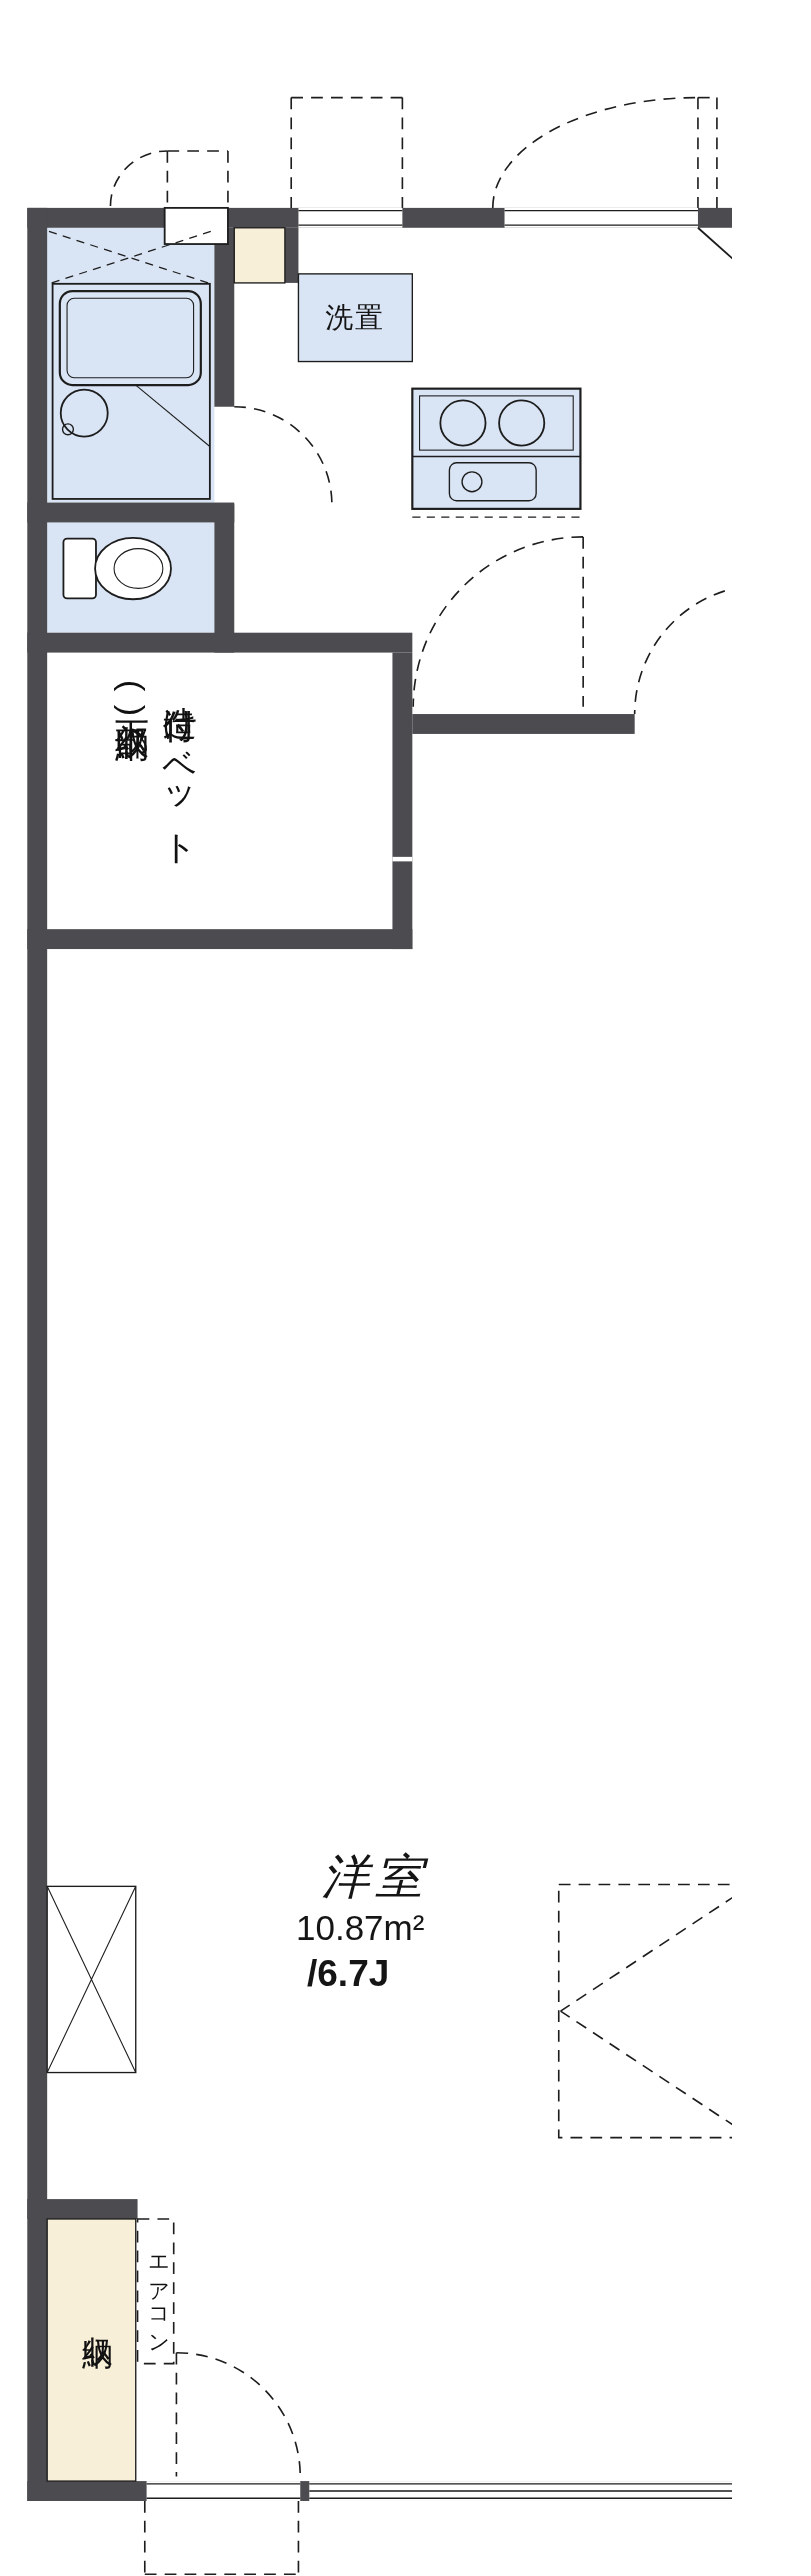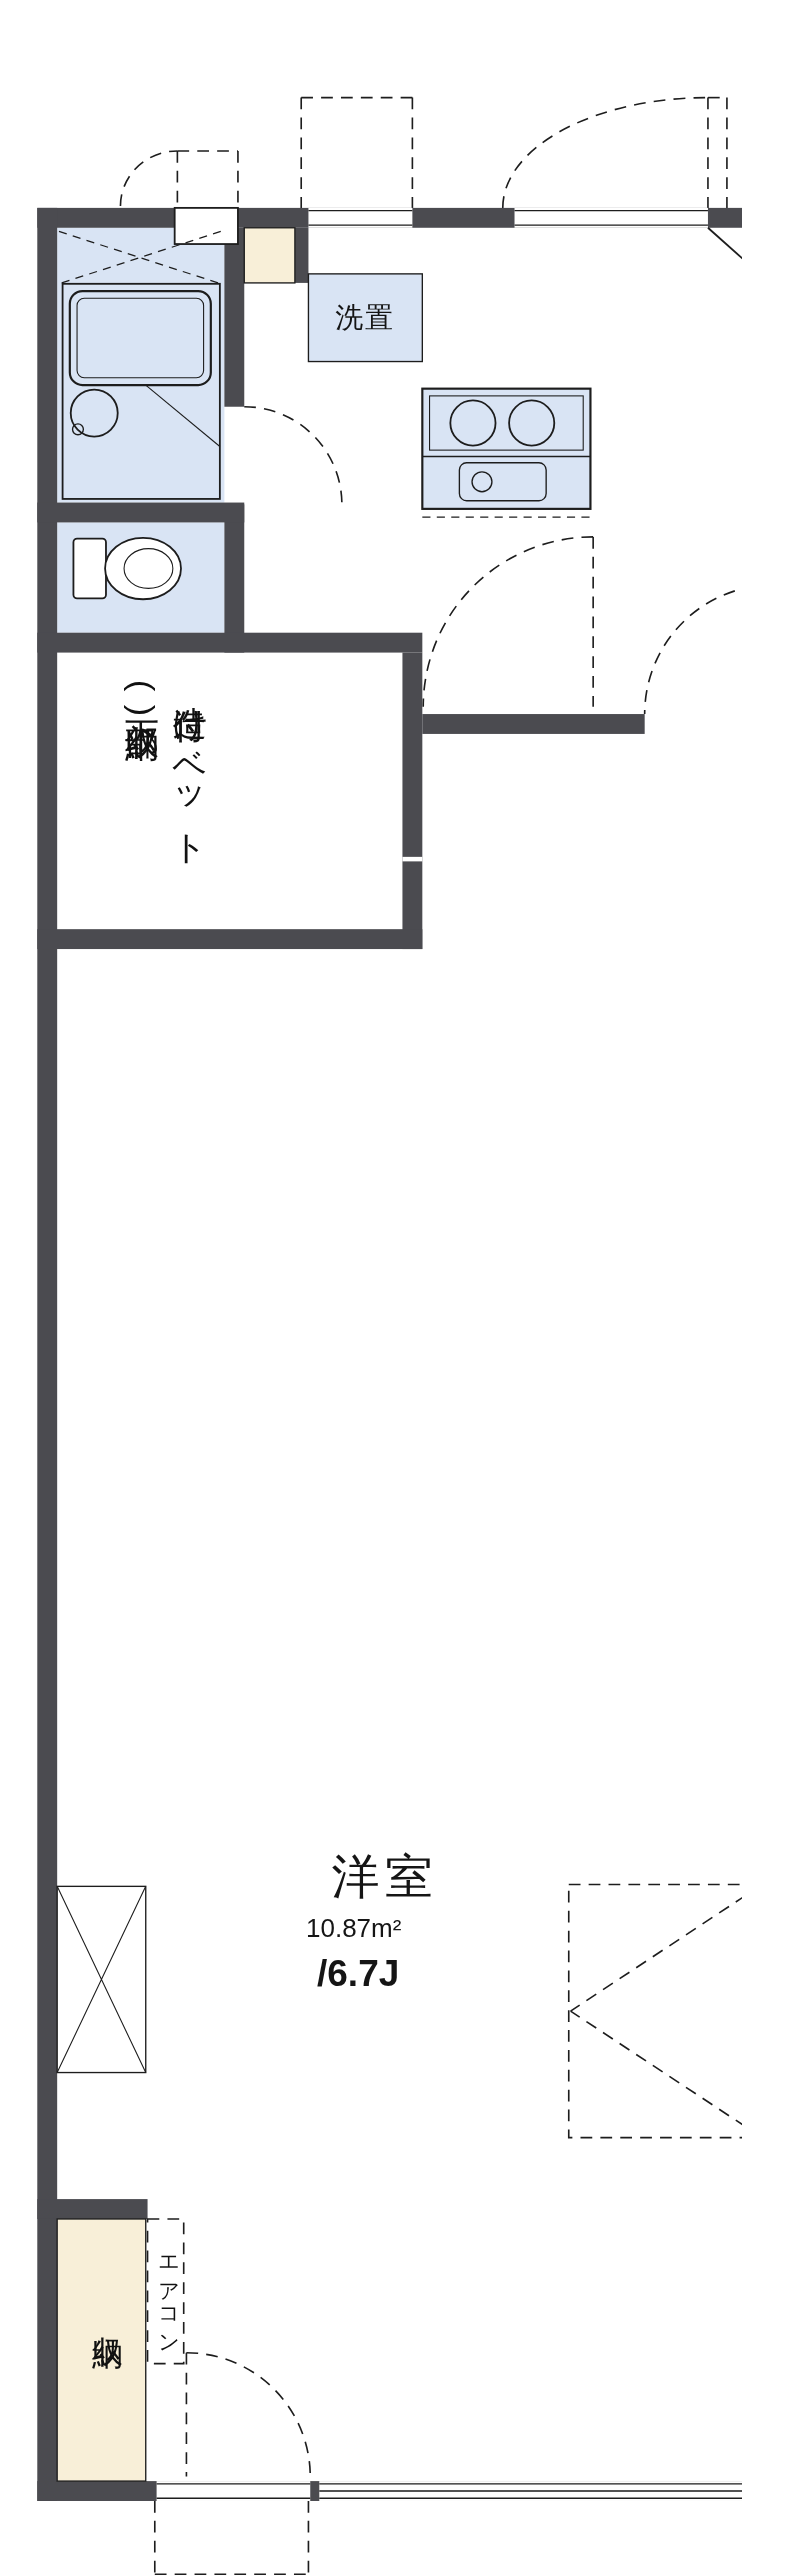--- a/index.html
+++ b/index.html
@@ -1,38 +1,38 @@
 <!DOCTYPE html>
 <html style="--wall: #4b4b50; --room_blue: #d9e4f4; --cream: #f8efd8; --line: #1d1d1d; --bg: #ffffff;font-size:14.5px"><head>
 <meta charset="utf-8">
 <style>
   * { box-sizing: border-box; }
   html,body { margin:0; padding:0; background:#fff; }
   body { font-family:"Liberation Sans","DejaVu Sans",sans-serif; color:#111; }
-  .plan { position:relative; width:732px; height:2576px; background:var(--bg,#fff); overflow:hidden;margin-left:10px; }
+  .plan { position:relative; width:732px; height:2576px; background:var(--bg,#fff); overflow:hidden; }
   .plan svg { position:absolute; left:0; top:0; }
 
   
   .wall  { fill:var(--wall,#4b4b50); }
   .wht   { fill:#fff; }
   .whf   { fill:#fff; stroke:var(--line,#1d1d1d); }
   .sk    { stroke:var(--line,#1d1d1d); fill:none; }
   .skf   { stroke:var(--line,#1d1d1d); } 
   .w12 { stroke-width:1.2; } .w15 { stroke-width:1.5; } .w2 { stroke-width:2; } .w24 { stroke-width:2.4; }
   .dash   { stroke:var(--line,#1d1d1d); fill:none; stroke-width:1.8; stroke-dasharray:13 9; }
   .dashth { stroke:var(--line,#1d1d1d); fill:none; stroke-width:1.4; stroke-dasharray:9 7; }
 
   
   .lbl { position:absolute; display:flex; align-items:center; justify-content:center; color:#151515; }
   .lbl-washer { left:298px; top:274px; width:114px; height:88px; font-size:28px; letter-spacing:1.8px; }
   .lbl-bed    { left:108px; top:680px; height:271px; writing-mode:vertical-rl; text-orientation:mixed;
                 font-size:34px; line-height:1.4; letter-spacing:2.7px; position:absolute; }
   .lbl-bed span { display:block; }
-  .lbl-room   { left:271px; top:1849px; width:208px; height:56px; font-size:48px; letter-spacing:5.4px; }
-  .lbl-area   { left:296px; top:1907px; width:208px; height:42px; font-size:26px; justify-content:flex-start; }
+  .lbl-room   { left:271px; top:1849px; width:208px; height:56px; font-size:48px; letter-spacing:5.4px;font-style:italic; }
+  .lbl-area   { left:296px; top:1907px; width:208px; height:42px; font-size:35px; justify-content:flex-start; }
   .lbl-jo     { left:307px; top:1952px; width:208px; height:43px; font-size:37px; justify-content:flex-start;font-weight:bold; }
   .lbl-closet { left:76px;  top:2312px; font-size:31px; letter-spacing:3.6px; position:absolute;
                 writing-mode:vertical-rl; text-orientation:mixed; }
   .lbl-aircon { left:145px; top:2243px; font-size:21px; letter-spacing:1.8px; position:absolute;
                 writing-mode:vertical-rl; text-orientation:mixed; }
 </style>
 </head>
 <body>
 
 <div class="plan">

